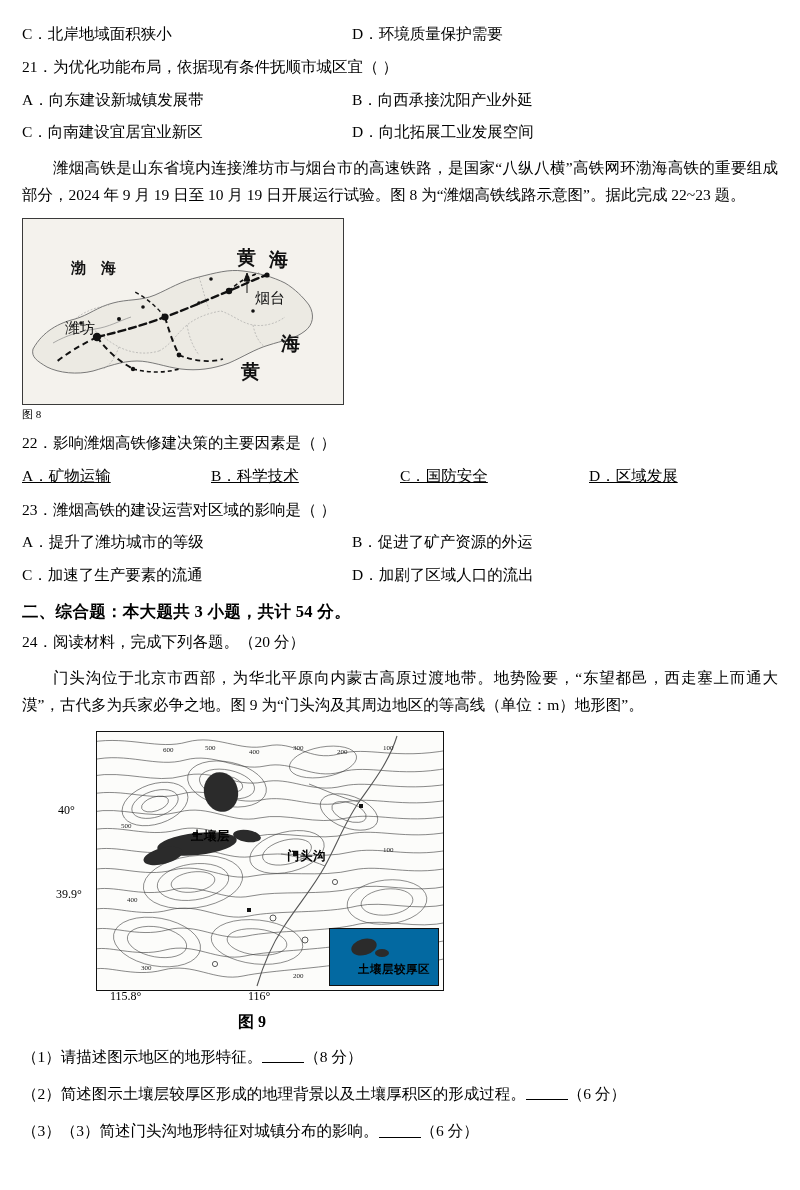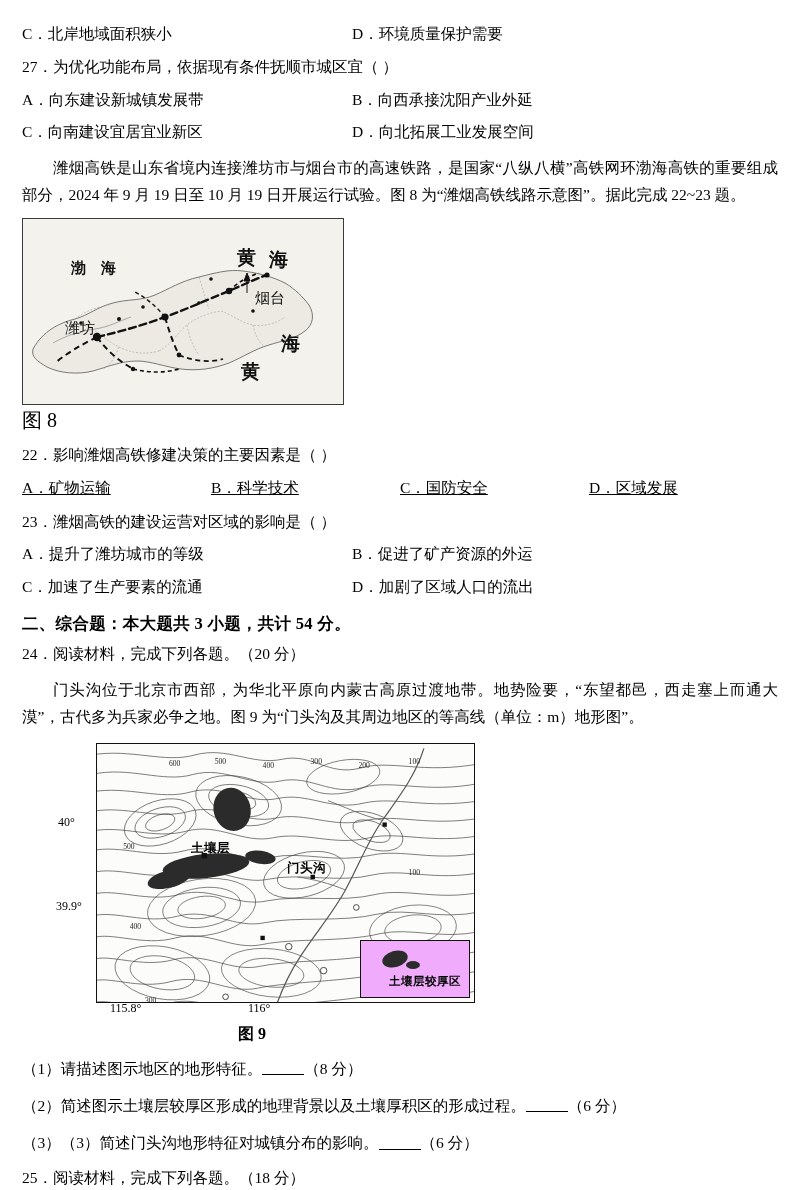--- a/index.html
+++ b/index.html
@@ -56,21 +56,21 @@
     text-indent: 2em;
     margin-top: 10px;
   }
   .sec-head {
     font-size: 16.5px;
     font-weight: bold;
     margin-top: 14px;
     letter-spacing: 0.3px;
   }
   .figcap {
-    font-size: 20px;
+    font-size: 11px;
     margin-top: 2px;
   }
   .figcap-center {
     font-size: 16px;
     font-weight: bold;
     text-align: center;
     margin-top: 3px;
   }
 
   
@@ -113,37 +113,36 @@
   }
   .fig9-inner {
     position: absolute;
     left: 38px;
     top: 0;
     width: 346px;
     height: 258px;
     border: 1.5px solid #111;
     background: #fbfbf9;
     overflow: hidden;
-    padding-left: 31px;
   }
   .fig9-svg { position: absolute; inset: 0; }
   .lat-lbl, .lon-lbl {
     position: absolute;
     font-size: 12px;
     font-family: "Liberation Serif", serif;
     white-space: nowrap;
   }
   .legend-box {
     position: absolute;
     right: 4px;
     bottom: 4px;
     width: 108px;
     height: 56px;
     border: 1.5px solid #111;
-    background: #f0abfc;
+    background: #0369a1;
     text-align: right;
   }
   .legend-lbl {
     position: absolute;
     right: 8px;
     bottom: 8px;
     font-size: 11.5px;
     font-weight: bold;
     letter-spacing: 0.5px;
   }
@@ -170,21 +169,21 @@
 <body>
 
 <div class="page">
   <div class="content">
 
     <div class="row">
       <div class="col-a">C．北岸地域面积狭小</div>
       <div class="col-b">D．环境质量保护需要</div>
     </div>
 
-    <div class="qline">27．为优化功能布局，依据现有条件抚顺市城区宜（      ）</div>
+    <div class="qline">21．为优化功能布局，依据现有条件抚顺市城区宜（      ）</div>
     <div class="row" style="margin-top:8px;">
       <div class="col-a">A．向东建设新城镇发展带</div>
       <div class="col-b">B．向西承接沈阳产业外延</div>
     </div>
     <div class="row" style="margin-top:8px;">
       <div class="col-a">C．向南建设宜居宜业新区</div>
       <div class="col-b">D．向北拓展工业发展空间</div>
     </div>
 
     <div class="para">潍烟高铁是山东省境内连接潍坊市与烟台市的高速铁路，是国家“八纵八横”高铁网环渤海高铁的重要组成部分，2024 年 9 月 19 日至 10 月 19 日开展运行试验。图 8 为“潍烟高铁线路示意图”。据此完成 22~23 题。</div>
@@ -382,16 +381,15 @@
     <div class="subq">
       <span>（1）请描述图示地区的地形特征。</span><span class="blank"></span><span>（8 分）</span>
     </div>
     <div class="subq">
       <span>（2）简述图示土壤层较厚区形成的地理背景以及土壤厚积区的形成过程。</span><span class="blank"></span><span>（6 分）</span>
     </div>
     <div class="subq">
       <span>（3）（3）简述门头沟地形特征对城镇分布的影响。</span><span class="blank"></span><span>（6 分）</span>
     </div>
 
-    <div class="qline">25．阅读材料，完成下列各题。（18 分）</div>
 
   </div>
 </div>
 
 </body></html>

